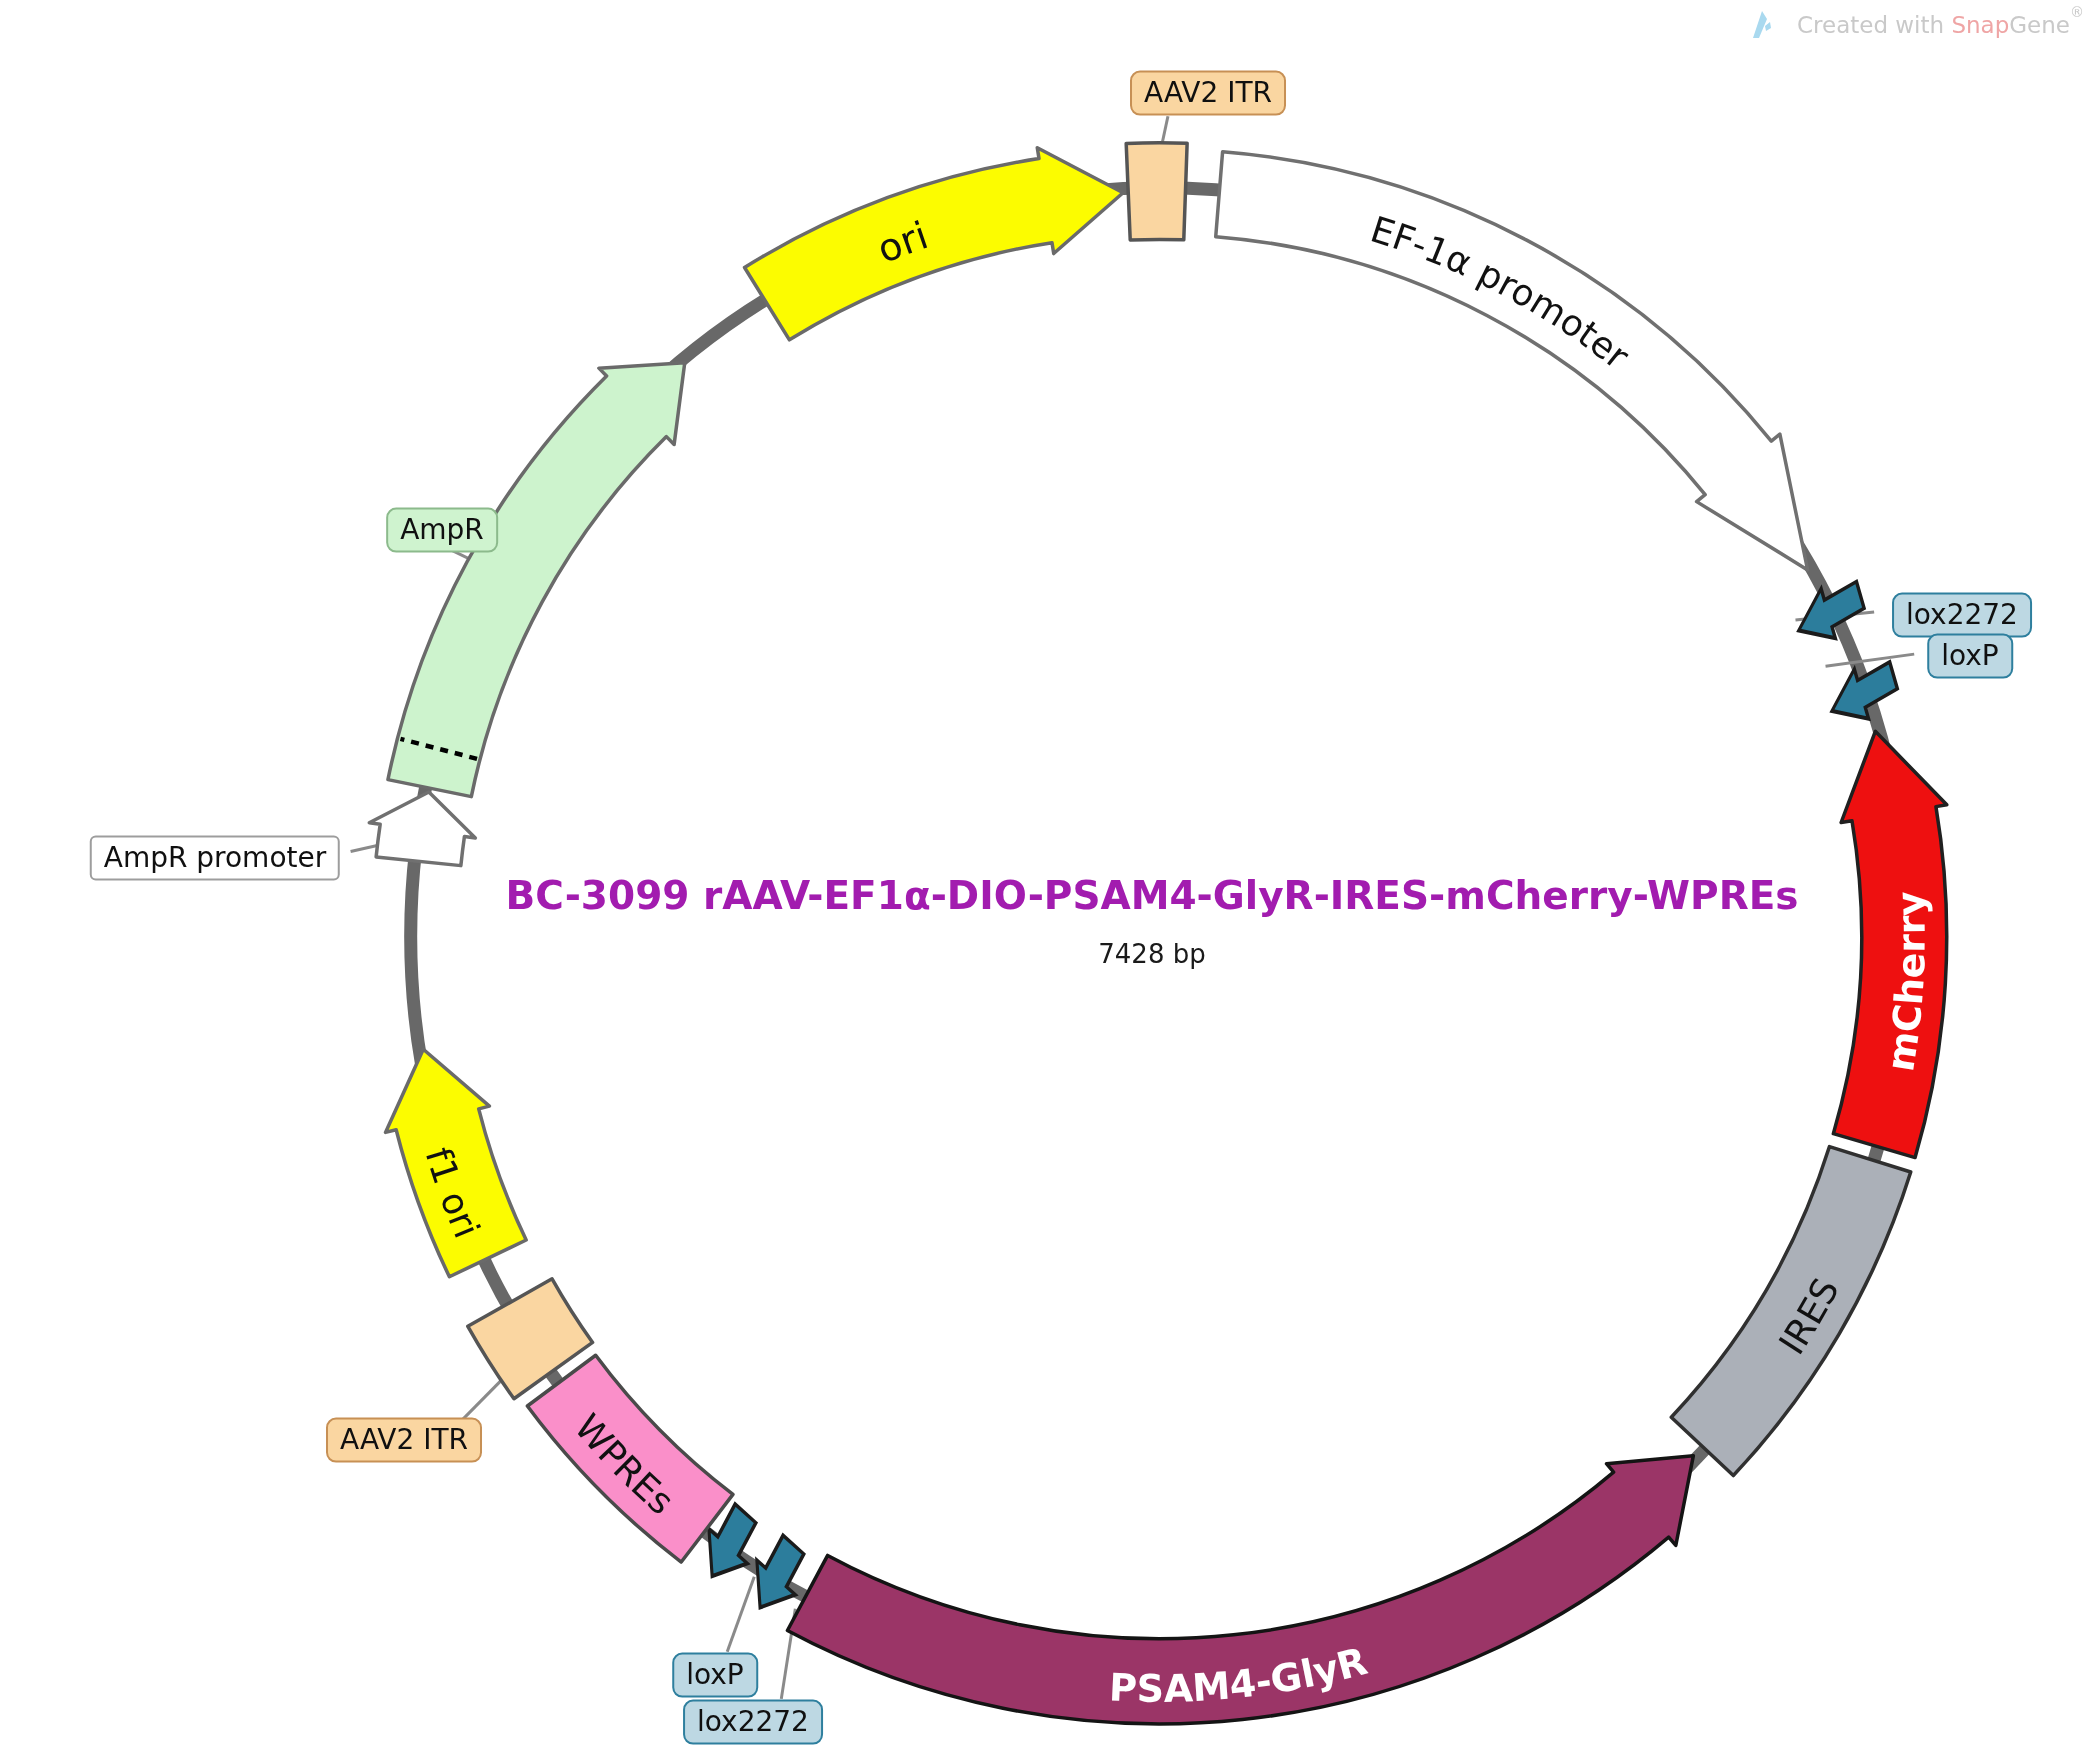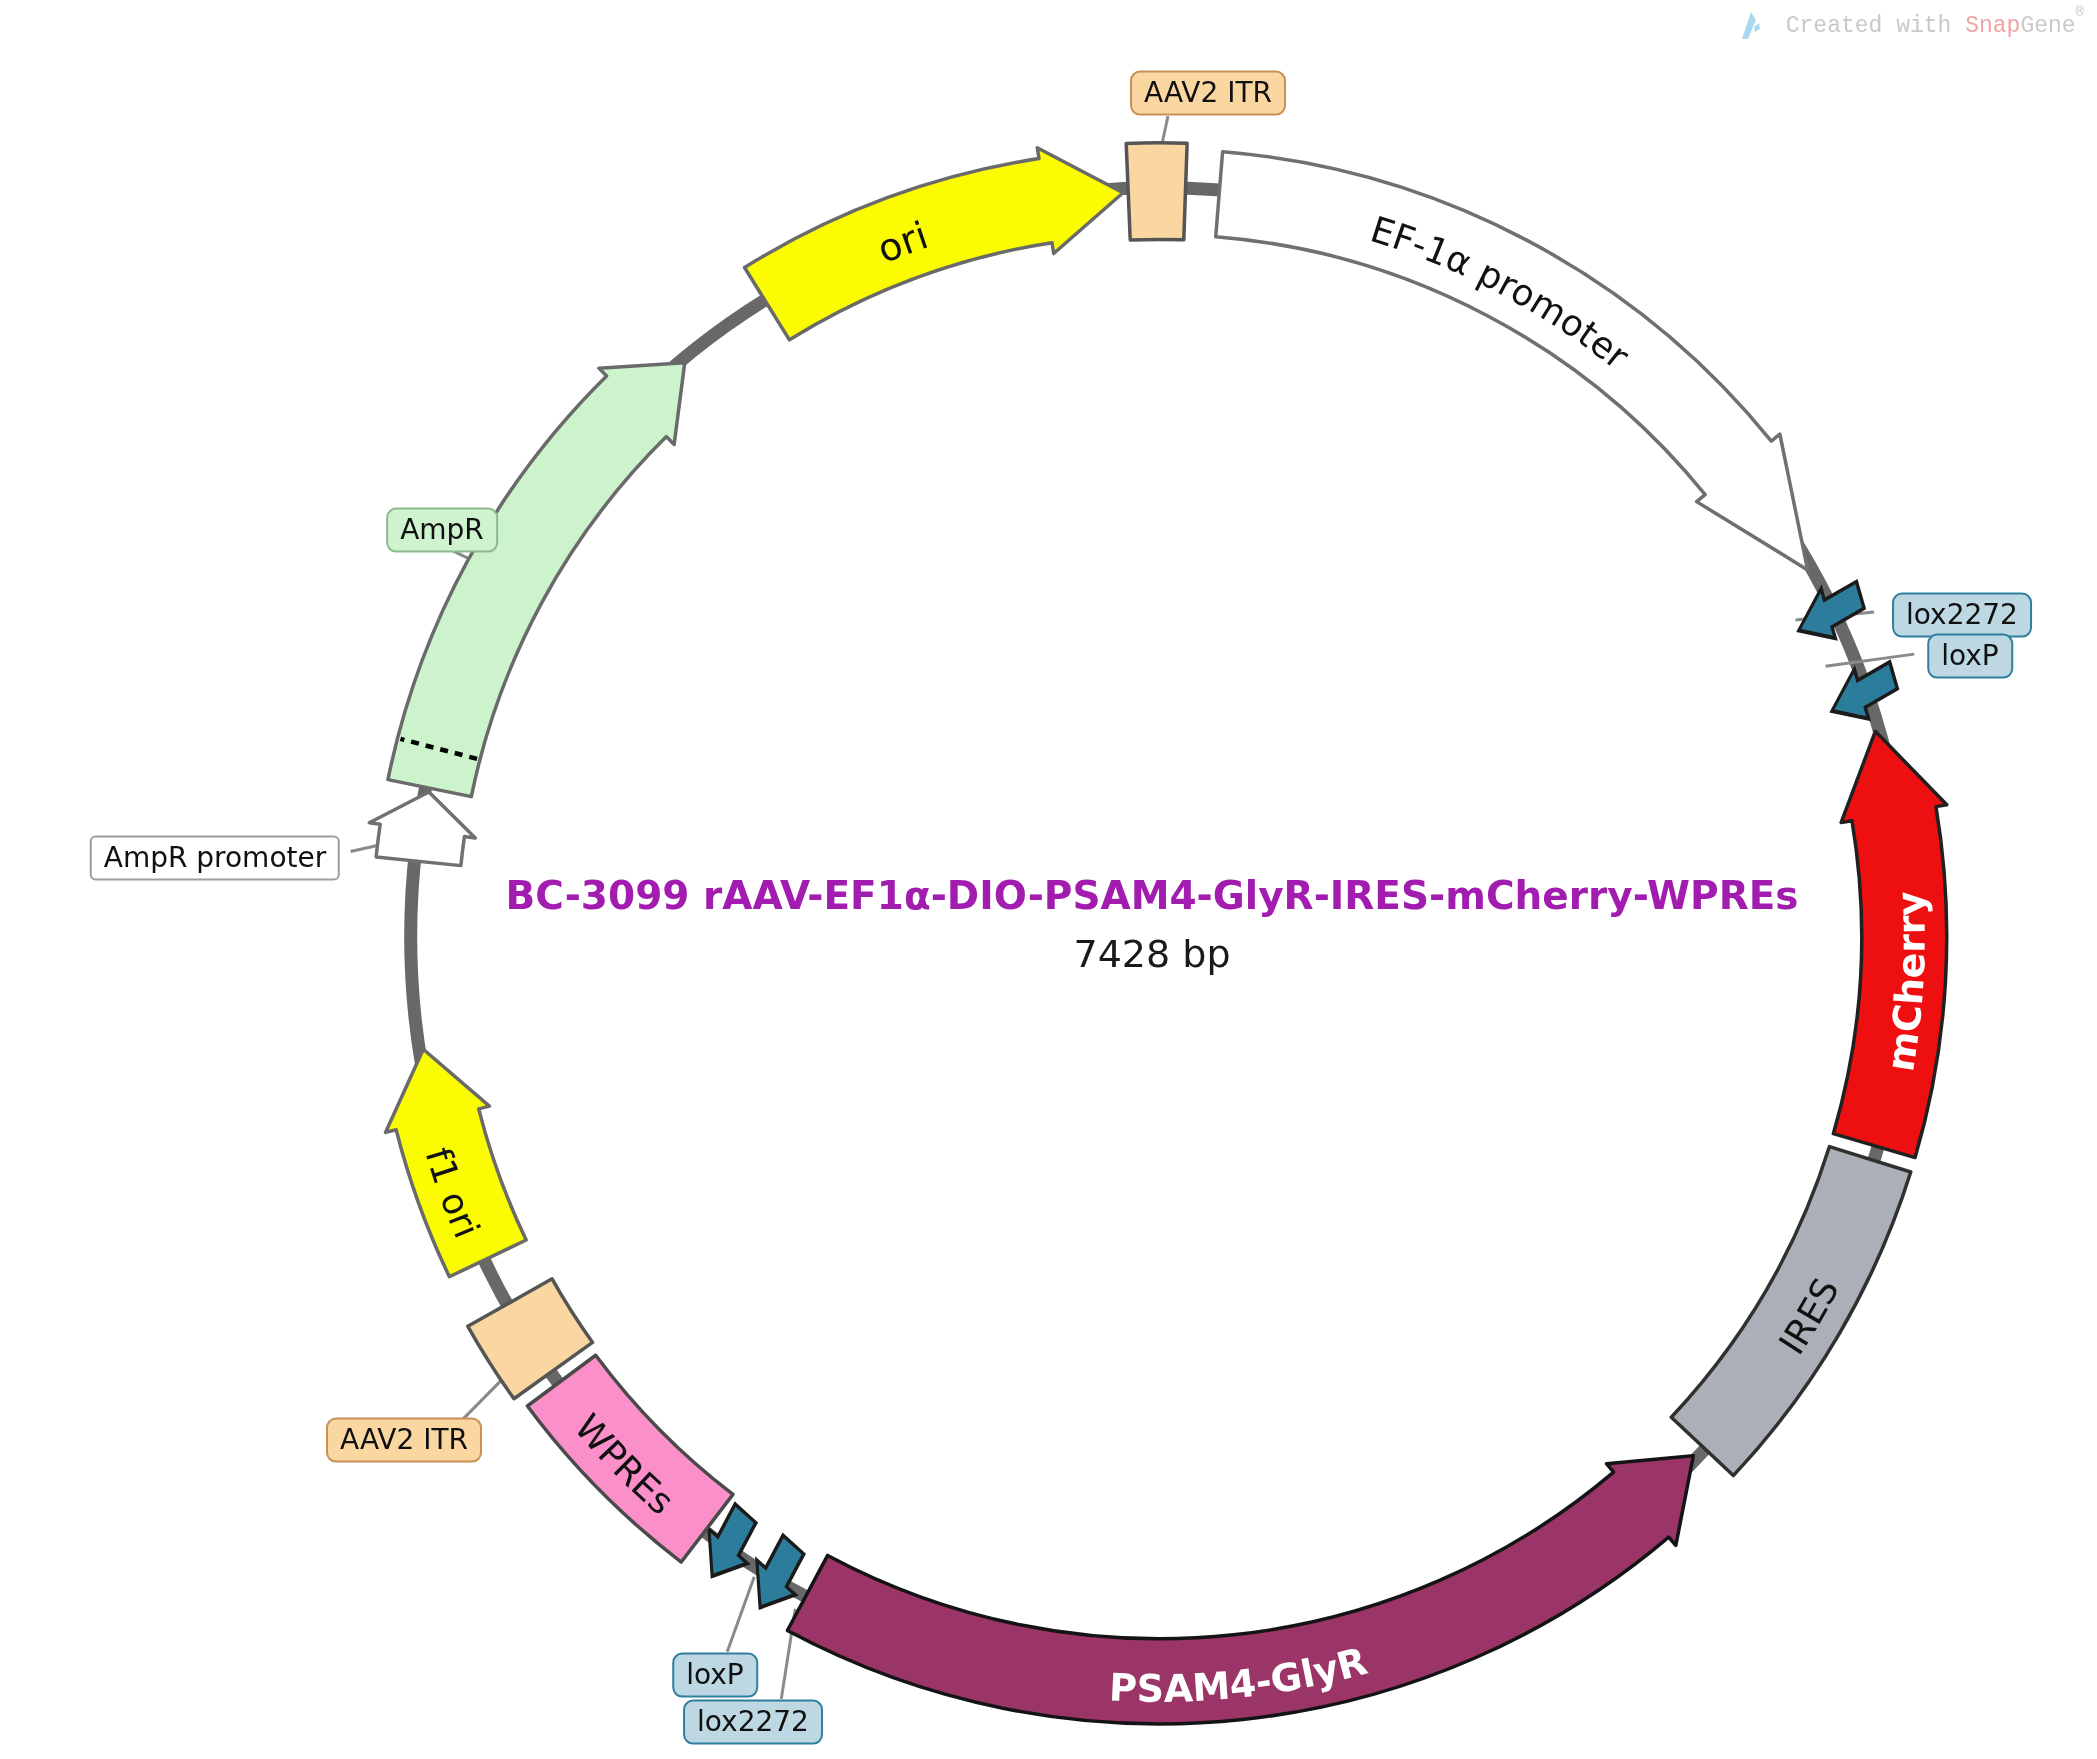--- a/index.html
+++ b/index.html
@@ -12,23 +12,23 @@
        padding:5px 12px;border-radius:10px;border:2px solid #888;
        pointer-events:auto;}
   .lbl.itr{background:#FAD6A1;border-color:#C79055;}
   .lbl.lox{background:#BDD8E3;border-color:#2E7F9E;margin-left:13px;}
   .lbl.plain{background:#FFFFFF;border-color:#9D9D9D;}
   .lbl.green{background:#CFF3CF;border-color:#8CBA8C;}
   #title-block{position:absolute;left:1152px;top:895px;transform:translate(-50%,-50%);
        text-align:center;white-space:nowrap;}
   #plasmid-title{font-size:39px;font-weight:700;color:#a21caf;}
   #plasmid-size{position:absolute;left:1152px;top:954px;transform:translate(-50%,-50%);
-       font-size:38px;color:#1A1A1A;white-space:nowrap;}
+       font-size:26px;color:#1A1A1A;white-space:nowrap;}
   #watermark{position:absolute;top:11px;right:13px;display:flex;align-items:flex-end;
-       gap:24px;font-size:23px;color:#C9C9C9;font-family:Liberation Mono, monospace;}
+       gap:24px;font-size:23px;color:#C9C9C9;}
   #watermark .snap{color:#EFA5A5;}
   #watermark .reg{font-size:14px;vertical-align:super;position:relative;top:-7px;}
   svg text{font-family:"DejaVu Sans",sans-serif;}
 </style>
 </head>
 <body>
 
 <svg id="map-svg" viewBox="0 0 4187 3512">
   <g id="backbone-layer">
       <circle cx="2315" cy="1870" r="1495" fill="none" stroke="#686868" stroke-width="26"></circle>

